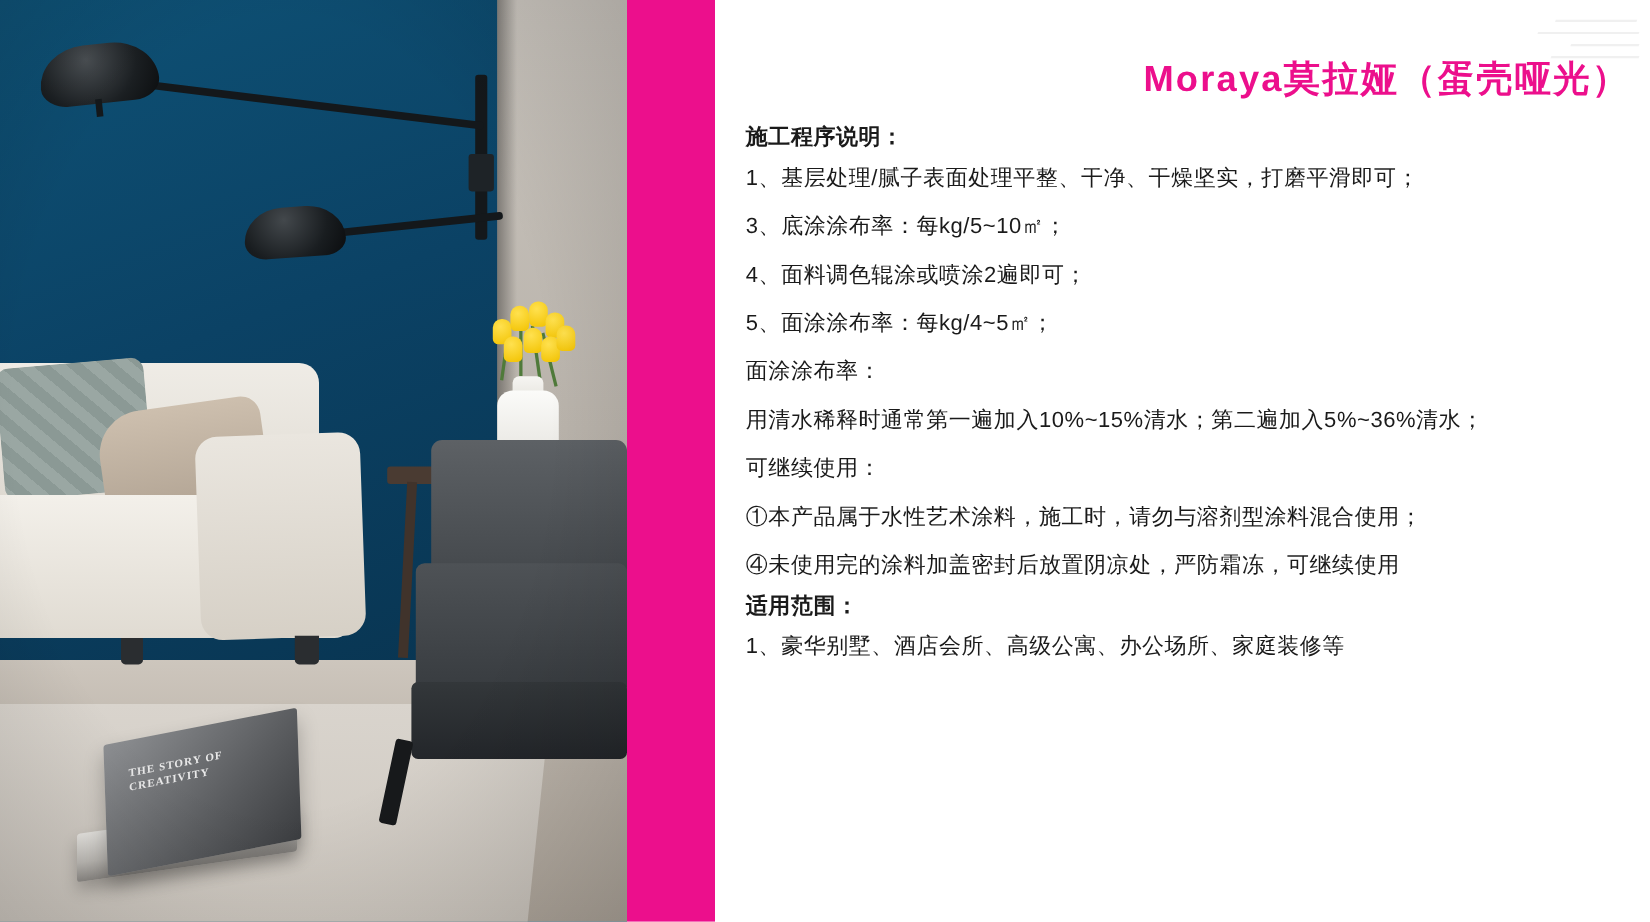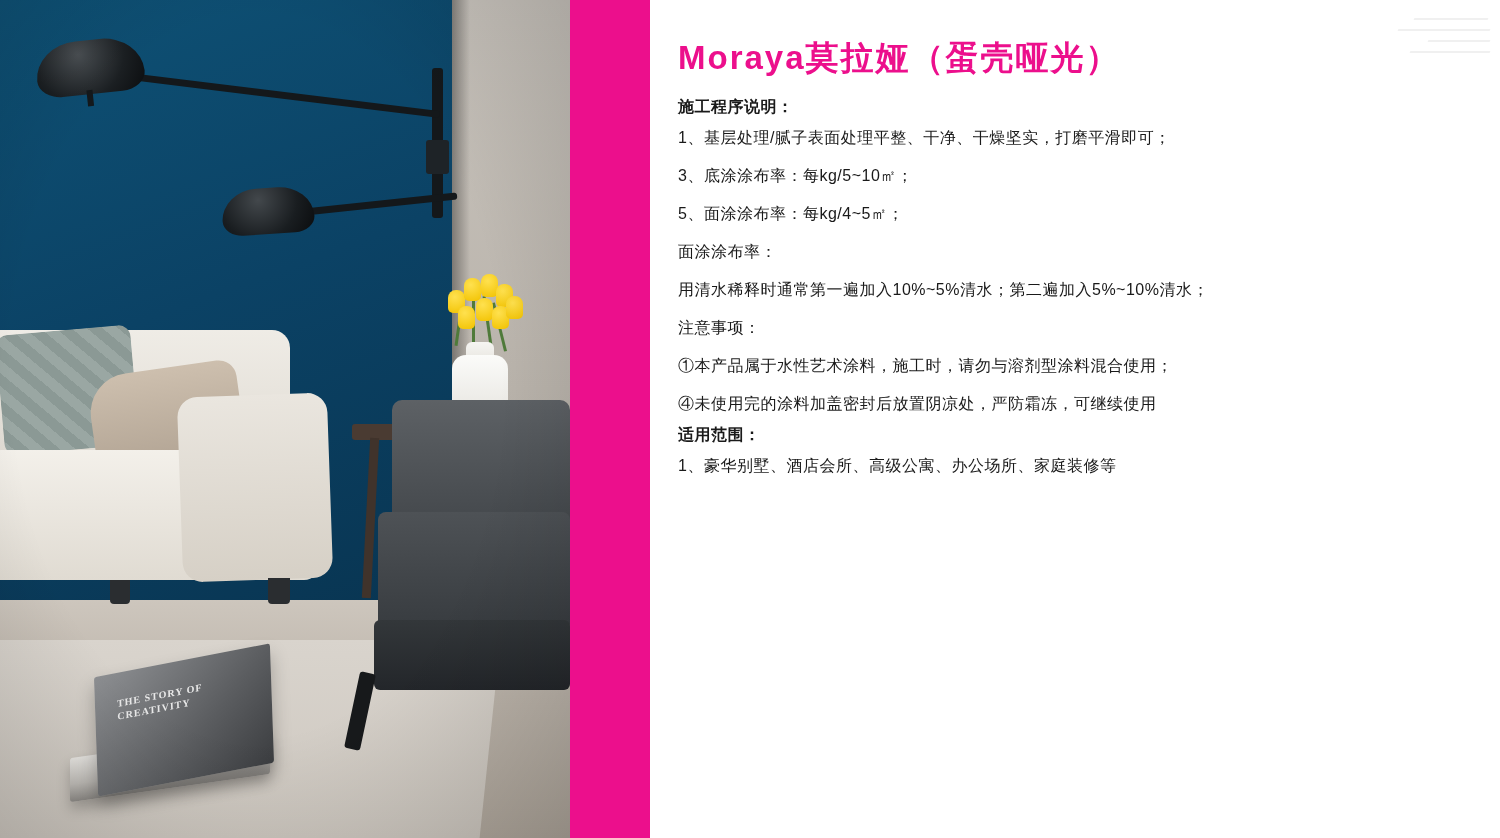--- a/index.html
+++ b/index.html
@@ -308,34 +308,34 @@
     height: 838px;
     padding: 22px 18px 0 28px;
     box-sizing: border-box;
     position: relative;
     background: #ffffff;
   }
   .title {
     color: #ec0f8c;
     font-size: 33px;
     font-weight: bold;
-    text-align: left;
+    text-align: right;
     letter-spacing: 2px;
-    margin: 14px 0 16px 0;
+    margin: 28px 0 16px 0;
     white-space: nowrap;
   }
   .section-head {
-    font-size: 16px;
+    font-size: 20px;
     font-weight: bold;
     color: #1a1a1a;
     margin: 10px 0 10px 0;
     letter-spacing: 0.5px;
   }
   .line {
-    font-size: 16px;
+    font-size: 20px;
     color: #1a1a1a;
     margin: 0 0 17px 0;
     letter-spacing: 0.5px;
     white-space: nowrap;
   }
   .line.last {
     margin-bottom: 2px;
   }
   
   .watermark {
@@ -428,26 +428,27 @@
         <span></span>
         <span></span>
         <span></span>
     </div>
 
     <h1 class="title">Moraya莫拉娅（蛋壳哑光）</h1>
 
     <div class="section-head">施工程序说明：</div>
     <p class="line">1、基层处理/腻子表面处理平整、干净、干燥坚实，打磨平滑即可；</p>
     <p class="line">3、底涂涂布率：每kg/5~10㎡；</p>
+    <p class="line">4、面料调色辊涂或喷涂2遍即可；</p>
     <p class="line">5、面涂涂布率：每kg/4~5㎡；</p>
 
     <div class="line">面涂涂布率：</div>
-    <p class="line">用清水稀释时通常第一遍加入10%~5%清水；第二遍加入5%~10%清水；</p>
-
-    <div class="line">注意事项：</div>
+    <p class="line">用清水稀释时通常第一遍加入10%~15%清水；第二遍加入5%~36%清水；</p>
+
+    <div class="line">可继续使用：</div>
     <p class="line">①本产品属于水性艺术涂料，施工时，请勿与溶剂型涂料混合使用；</p>
     <p class="line last">④未使用完的涂料加盖密封后放置阴凉处，严防霜冻，可继续使用</p>
 
     <div class="section-head">适用范围：</div>
     <p class="line">1、豪华别墅、酒店会所、高级公寓、办公场所、家庭装修等</p>
 
   </div>
 </div>
 
 </body></html>

